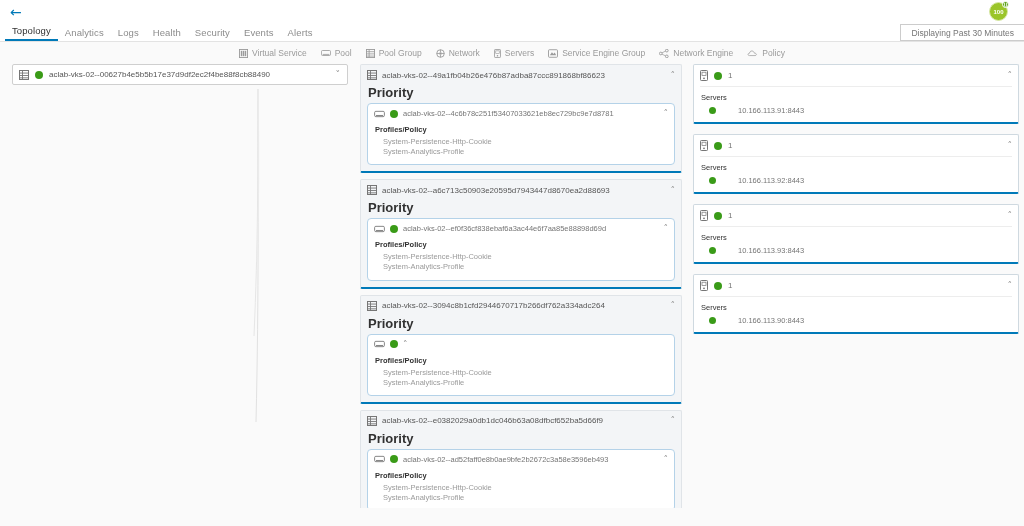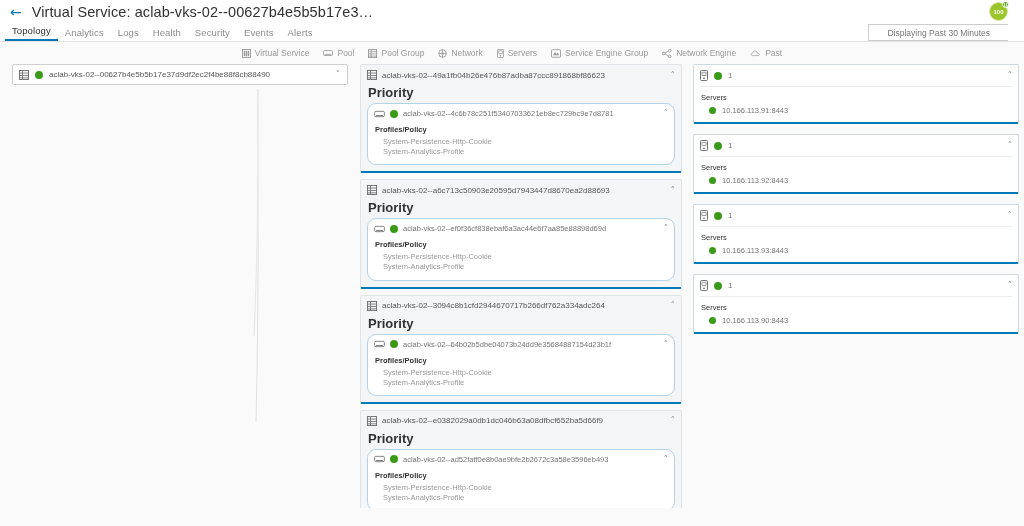--- a/index.html
+++ b/index.html
@@ -78,28 +78,28 @@
     letter-spacing: .1px;
     white-space: nowrap;
   }
   .tab.active {
     color: #313131;
     font-weight: normal;
     border-bottom: 2px solid #0079b8;
   }
   .timerange {
     position: absolute;
-    right: 16px; top: 0;
+    right: 0; top: 0;
     height: 17px;
     min-width: 93px;
     border: 1px solid #cccccc;
     border-right: none;
     background: #ffffff;
     display: flex; align-items: center;
-    padding: 0 18px;
+    padding: 0 10px;
     font-size: 8.5px;
     color: #767676;
     white-space: nowrap;
     overflow: hidden;
     cursor: pointer;
   }
 
   
   .legend {
     height: 22px;
@@ -193,21 +193,21 @@
     font-size: 13px;
     font-weight: bold;
     color: #313131;
     margin: 5px 0 3px 1px;
   }
 
   
   .pool-card {
     background: #ffffff;
     border: 1px solid #b4d2e8;
-    border-radius: 9px;
+    border-radius: 4px;
     padding: 5px 6px 7px 6px;
   }
   .pool-head {
     display: flex; align-items: center; gap: 5px;
     cursor: pointer;
   }
   .pool-name {
     font-size: 7.5px;
     color: #767676;
     flex: 1;
@@ -247,42 +247,41 @@
     font-size: 8px;
     color: #767676;
     flex: 1;
   }
   .srv-sec-title {
     font-size: 7.5px;
     color: #313131;
     margin: 6px 0 4px 1px;
   }
   .srv-row {
-    display: flex; align-items: center; gap: 6px;
+    display: flex; align-items: center; gap: 22px;
     margin-left: 9px;
   }
   .srv-addr {
     font-size: 7.5px;
     color: #767676;
   }
 
   
   .connector {
     position: absolute;
     left: 0; top: 0;
     pointer-events: none;
   }
   .icon { display: block; flex: none; }
 </style>
 </head>
 <body>
 
 <div class="topbar">
   <span class="back-arrow">←</span>
-  <span class="page-title">Virtual Service:  aclab-vks-02--00627b4e5b5b17e3…</span>
   <div class="avatar-wrap">
     <div class="avatar">
       <span>100</span>
       <span class="avatar-badge">U</span>
     </div>
   </div>
 </div>
 
 <div class="tabsrow">
   <div class="tab active">Topology</div>
@@ -359,21 +358,21 @@
       <circle cx="1.9" cy="5" r="1.5" fill="none" stroke="#9a9a9a"></circle>
       <path d="M3.2 4.3 L7.3 2.3 M3.2 5.7 L7.3 7.7" stroke="#9a9a9a" stroke-width="0.8"></path>
     </svg>
     <span>Network Engine</span>
   </div>
 
   <div class="legend-item">
     <svg class="icon" width="11" height="8" viewBox="0 0 12 9">
       <path d="M2.6 7.4 C1.1 7.4 0.6 6.3 1.2 5.4 C1.7 4.7 2.6 4.8 2.6 4.8 C2.8 2.5 5.2 1.5 6.8 2.6 C7.8 3.3 7.9 4.6 7.9 4.6 C9.6 4.4 10.6 5.6 10.3 6.6 C10.1 7.2 9.4 7.4 8.9 7.4 Z" fill="none" stroke="#9a9a9a" stroke-width="0.8"></path>
     </svg>
-    <span>Past</span>
+    <span>Policy</span>
   </div>
 </div>
 
 <div class="canvas">
 
   <svg class="connector" width="1024" height="462">
     <path d="M258 25 C258 120 259 230 256 358" stroke="#e1e1e1" stroke-width="1" fill="none"></path>
     <path d="M258 25 C258 110 258 180 254 272" stroke="#e6e6e6" stroke-width="1" fill="none"></path>
     <path d="M258 25 C259 90 259 140 257 198" stroke="#ececec" stroke-width="1" fill="none"></path>
   </svg>
@@ -466,21 +465,20 @@
         <span class="chev">˄</span>
       </div>
       <div class="pg-priority">Priority</div>
       <div class="pool-card">
         <div class="pool-head">
           <svg class="icon" width="11" height="8" viewBox="0 0 12 9">
             <rect x="0.5" y="1.5" width="11" height="6" rx="1.4" fill="none" stroke="#767676"></rect>
             <rect x="2" y="5.6" width="8" height="1" fill="#767676"></rect>
           </svg>
           <span class="dot"></span>
-          <span class="pool-name">aclab-vks-02--64b02b5dbe04073b24dd9e35684887154d23b1f</span>
           <span class="chev">˄</span>
         </div>
         <div class="pool-sec-title">Profiles/Policy</div>
         <div class="pool-sec-item">System-Persistence-Http-Cookie</div>
         <div class="pool-sec-item">System-Analytics-Profile</div>
       </div>
     </div>
 
     <div class="pg-card">
       <div class="pg-head">

